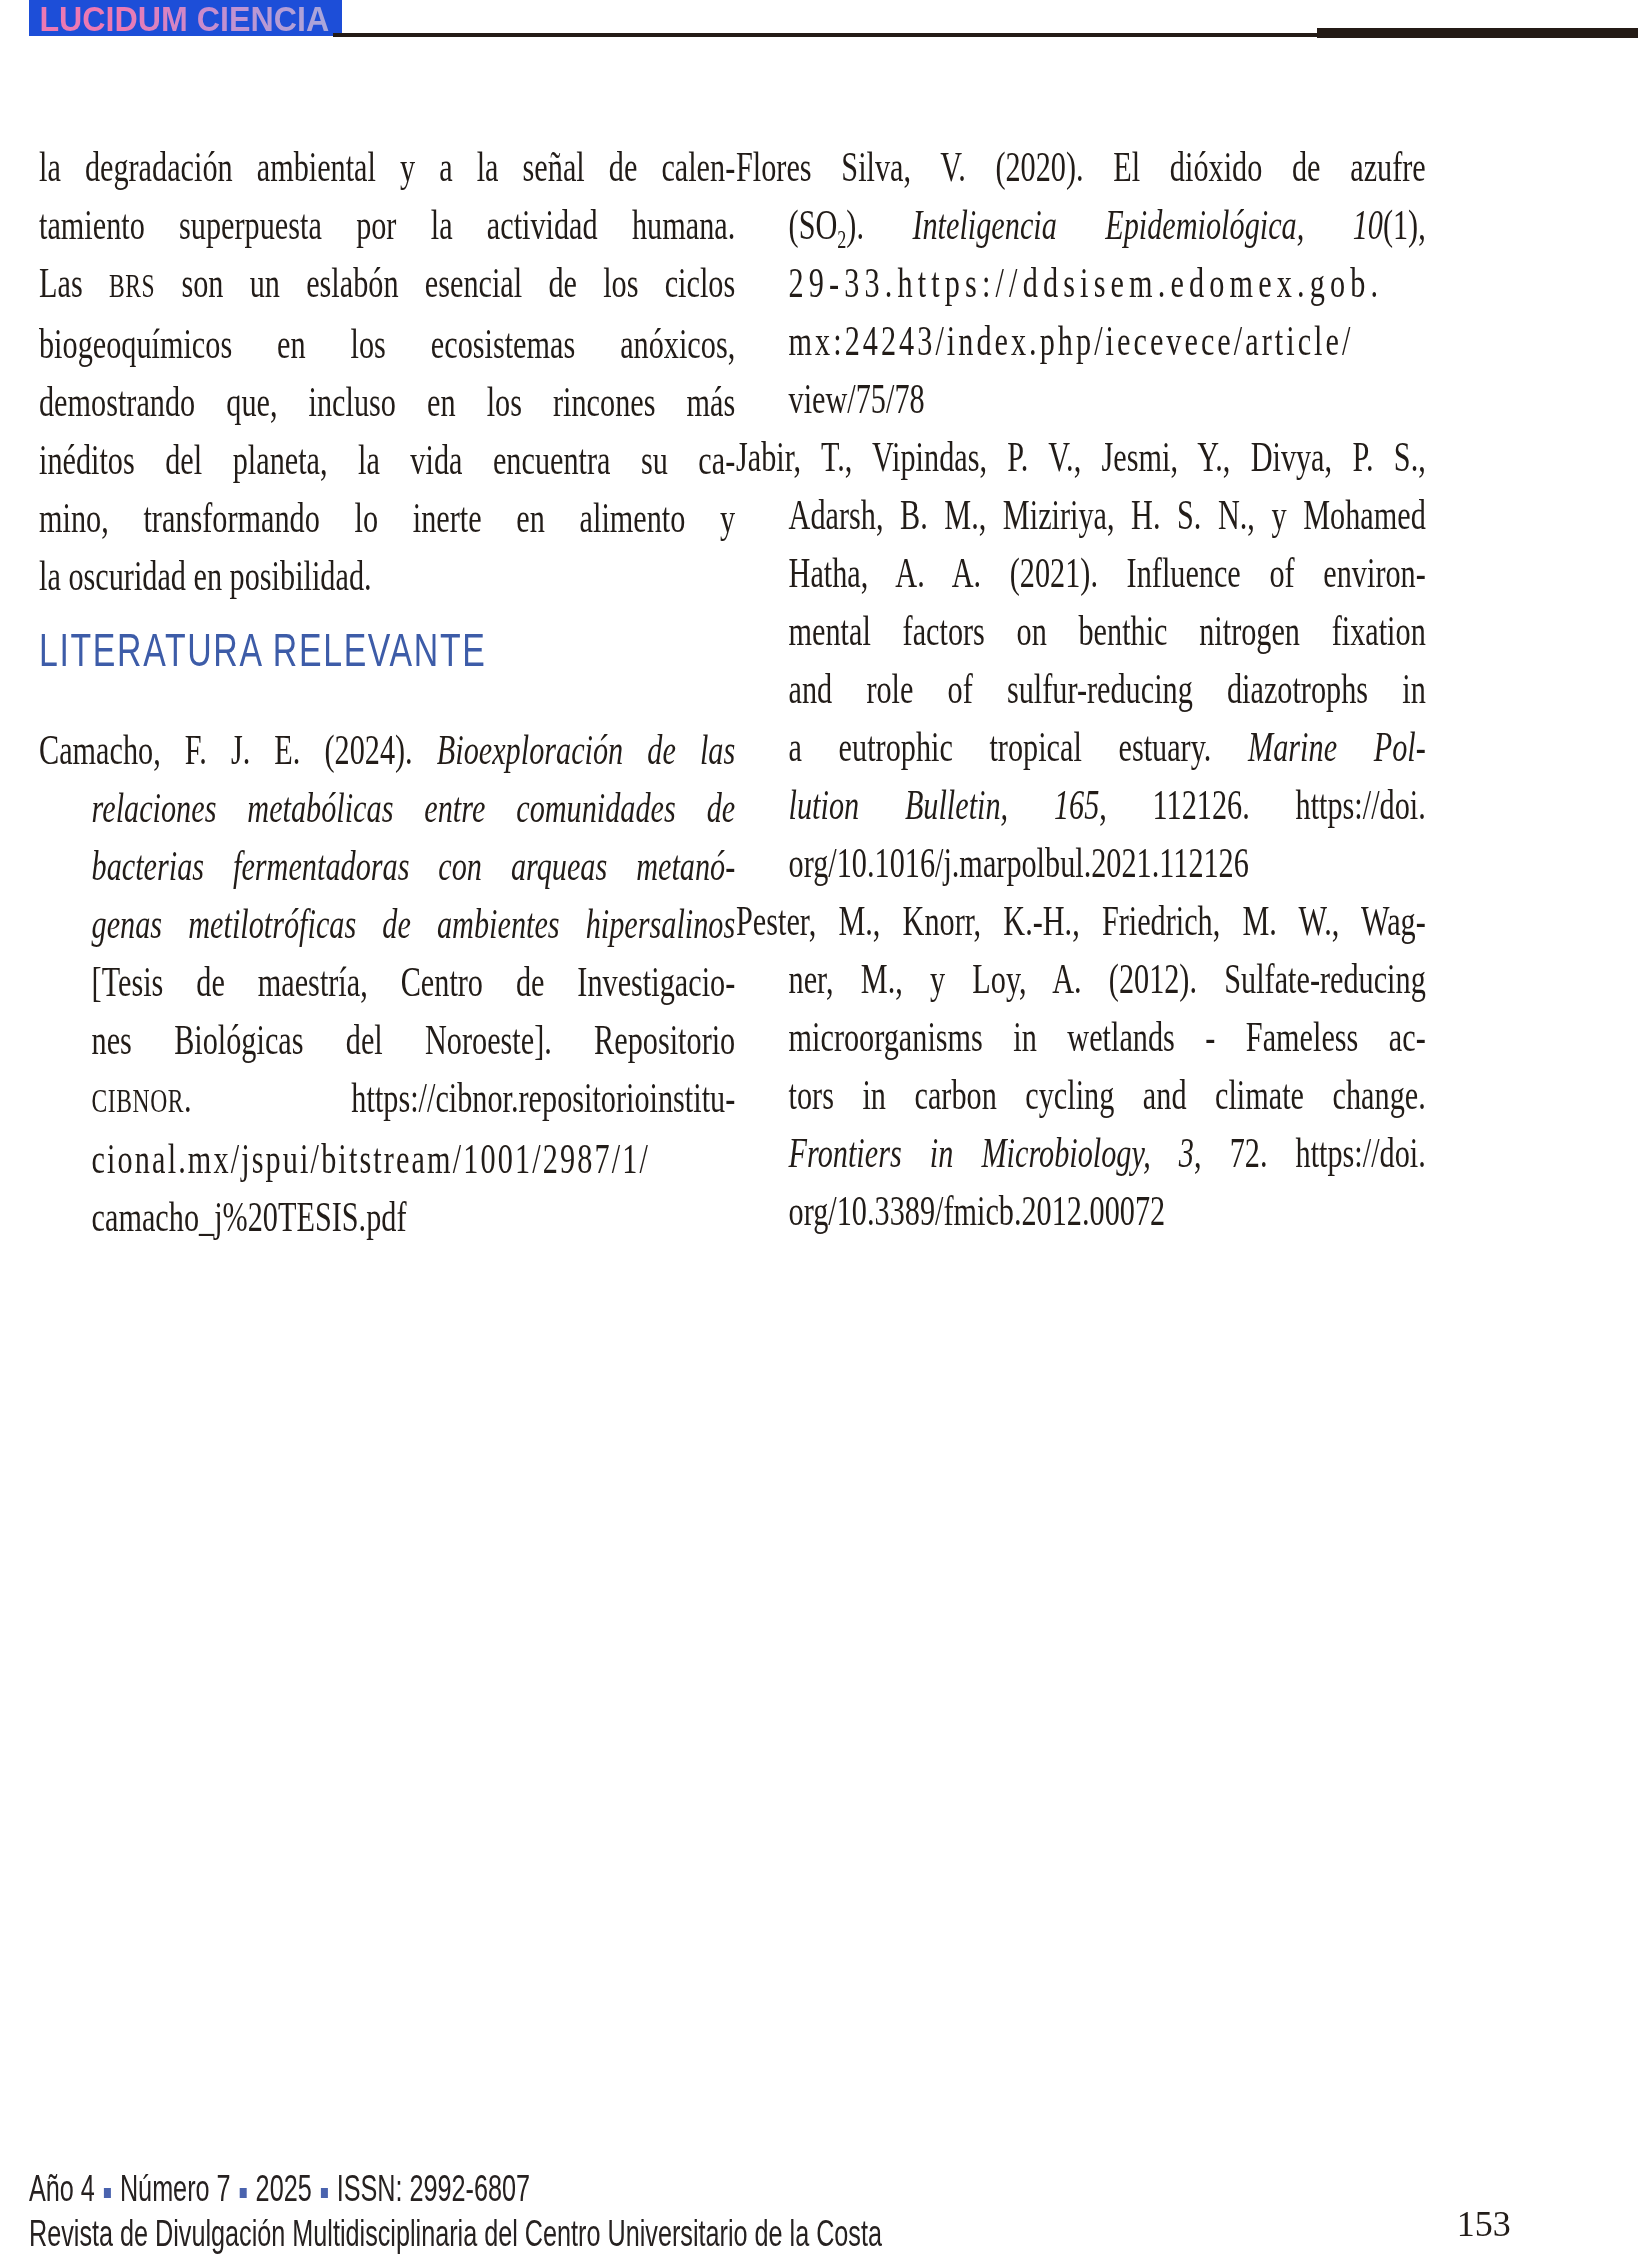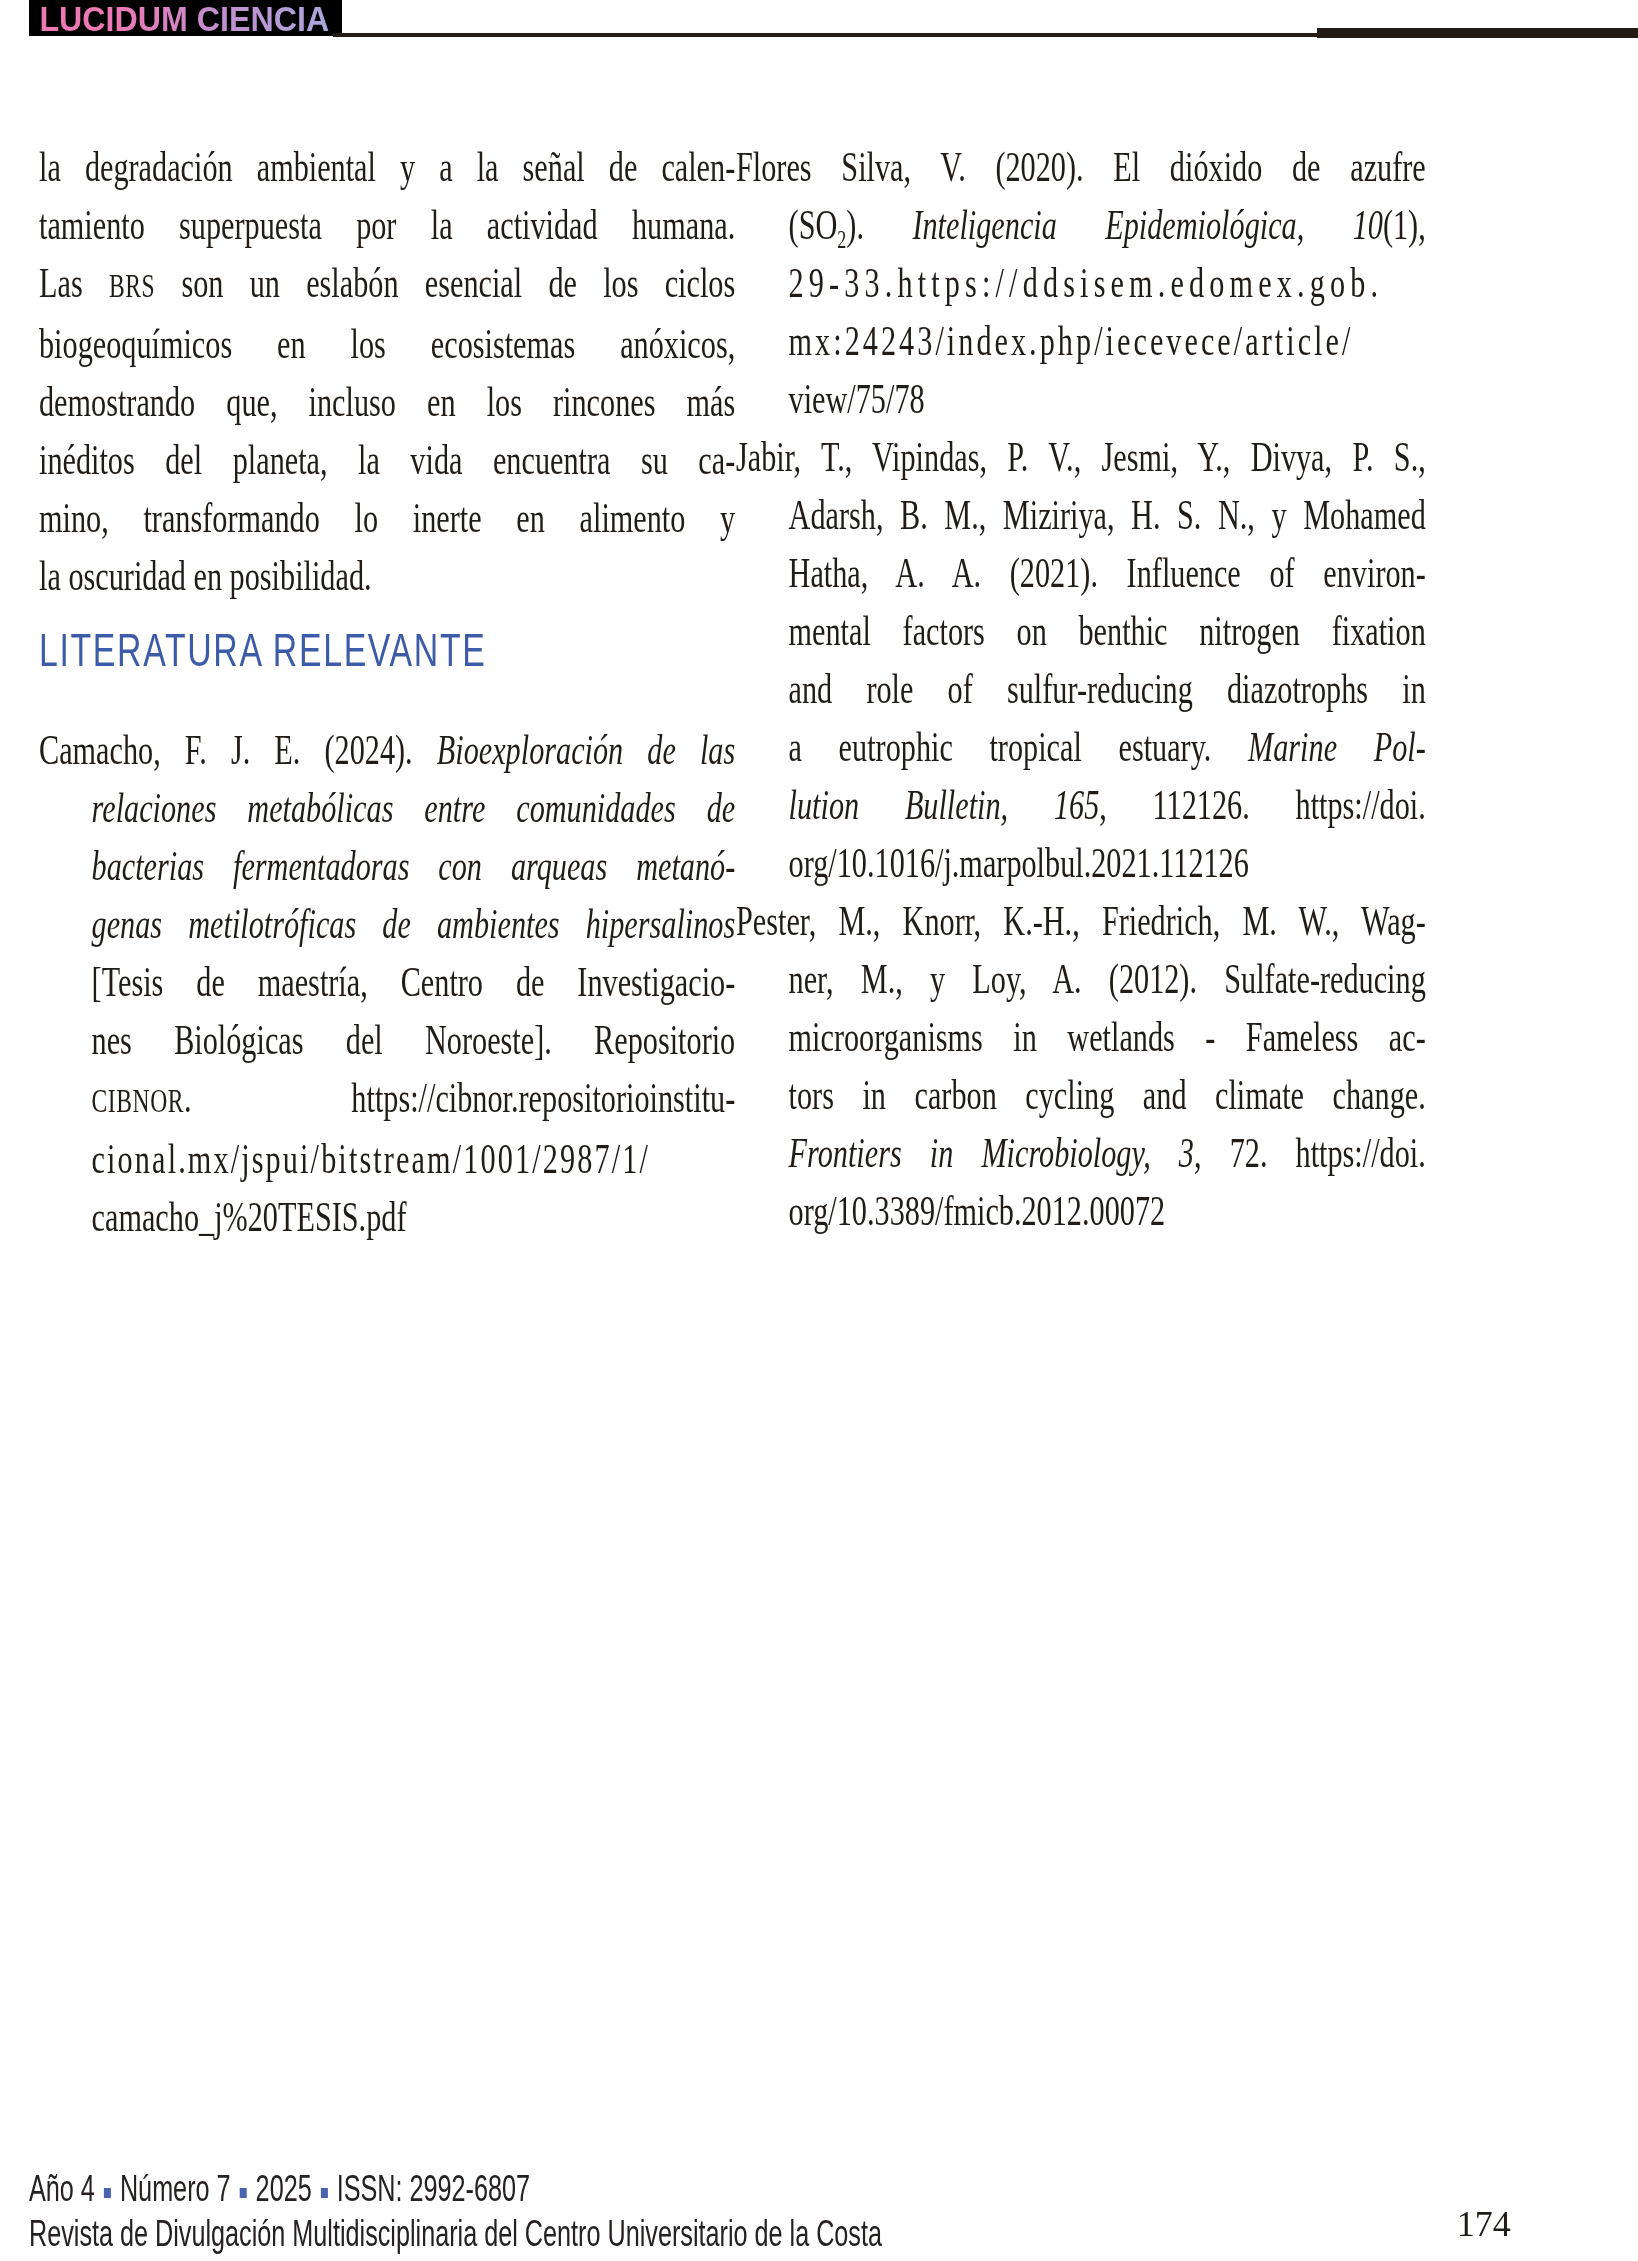--- a/index.html
+++ b/index.html
@@ -52,21 +52,21 @@
   }
   .pnbar { width:3.8px; height:61px; }
   .pn { font-family:"Liberation Serif", serif; font-size:36px; margin-left:24px; }
 </style>
 </head>
 <body>
 
 <div class="page" style="color: rgb(34, 28, 24);">
 
   <header>
-    <div class="logo-box" style="background: #000000;">
+    <div class="logo-box" style="background: #1d4ed8;">
       <span class="logo-text" style="background-image: linear-gradient(90deg, rgb(236, 121, 179) 0%, rgb(236, 121, 179) 30%, rgb(196, 142, 207) 62%, rgb(168, 167, 219) 100%);">LUCIDUM CIENCIA</span>
     </div>
     <div class="rule thin" style="background: rgb(36, 27, 22);"></div>
     <div class="rule thick" style="background: rgb(36, 27, 22);"></div>
   </header>
 
   <main>
     <div class="col left">
       <div class="colinner">
           <div class="block paragraph">
@@ -126,18 +126,18 @@
 
   <footer>
     <div class="fwrap" style="color: rgb(38, 33, 32);">
       <div class="fline1">
         <span>Año 4</span><span class="sep" style="background: rgb(74, 99, 174);"></span><span>Número 7</span><span class="sep" style="background: rgb(74, 99, 174);"></span><span>2025</span><span class="sep" style="background: rgb(74, 99, 174);"></span><span>ISSN: 2992-6807</span>
       </div>
       <div class="fline2">Revista de Divulgación Multidisciplinaria del Centro Universitario de la Costa</div>
     </div>
     <div class="pagenum-group">
       <span class="pnbar"></span>
-      <span class="pn">174</span>
+      <span class="pn">153</span>
     </div>
   </footer>
 
 </div>
 
 
 </body></html>

